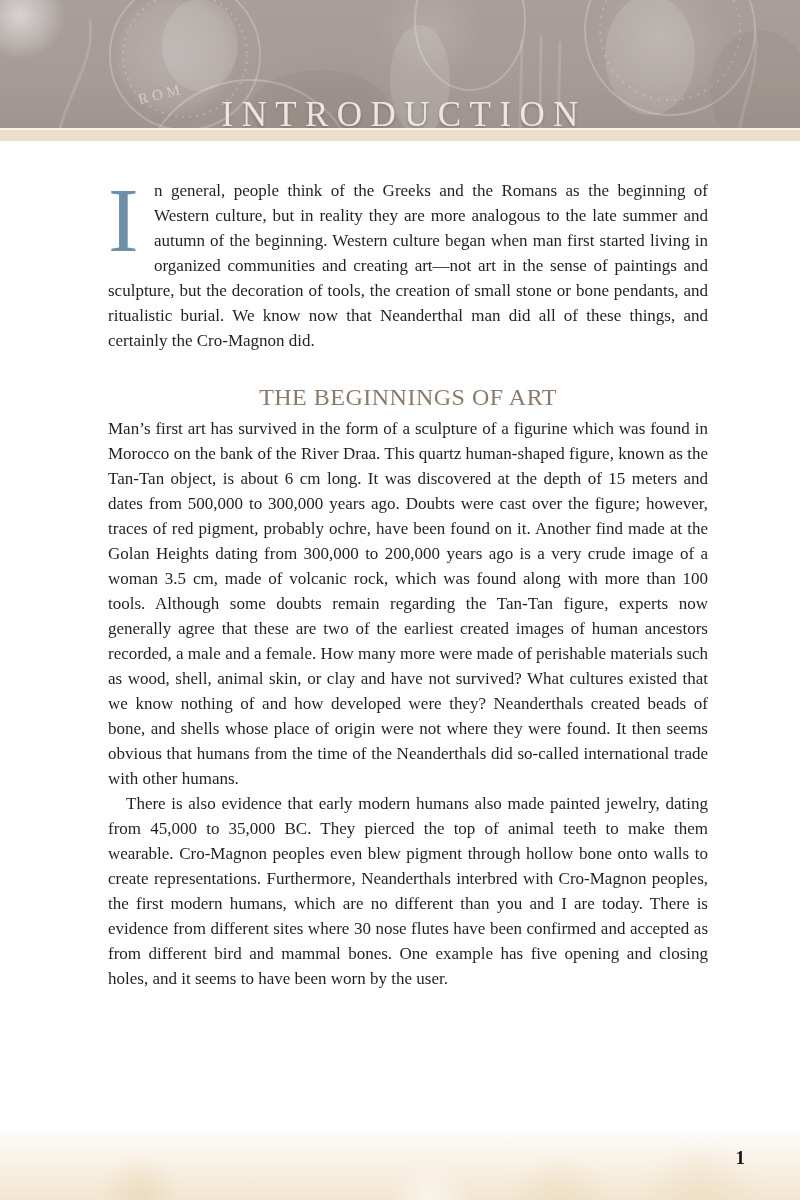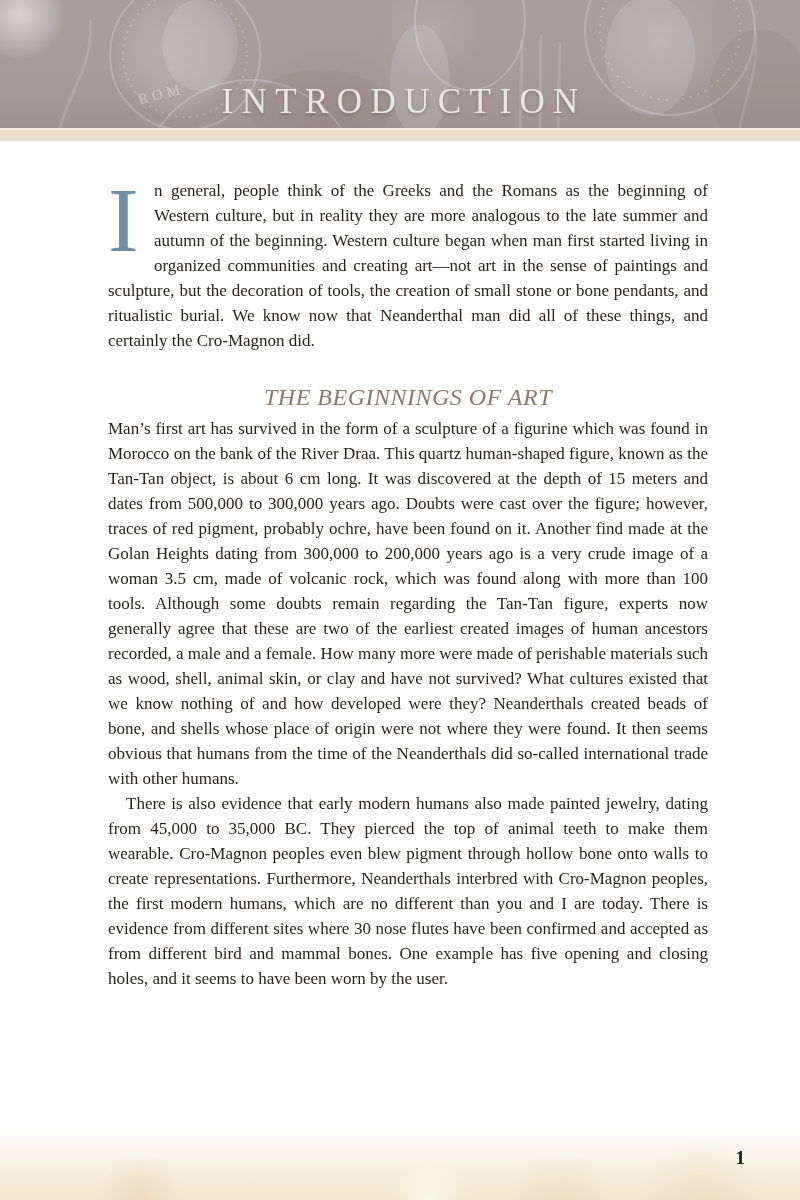--- a/index.html
+++ b/index.html
@@ -29,21 +29,21 @@
   }
   .banner-art{position:absolute;top:0;left:0;}
   .banner-inscription{
     position:absolute;left:138px;top:86px;
     transform:rotate(-14deg);
     font-size:15px;letter-spacing:4px;
     color:rgba(228,222,217,0.65);
     font-family:"Liberation Serif",serif;
   }
   .banner-title{
-    position:absolute;left:0;right:0;margin:4px;top:78px;
+    position:absolute;left:0;right:0;margin:17px;top:78px;
     text-align:center;
     font-size:35px;font-weight:normal;
     letter-spacing:0.24em;text-indent:0.24em;
     color:var(--banner-title);
     text-shadow:0 2px 3px rgba(92,80,75,0.40);
     font-family:"Liberation Serif","DejaVu Serif",serif;
   }
 
   
   .cream-strip{
@@ -73,21 +73,20 @@
     color:var(--drop-cap);
     overflow:hidden;
   }
   .section-heading{
     margin:30px 0 5px 0;
     text-align:center;
     font-size:24px;line-height:28px;
     font-weight:normal;
     letter-spacing:0.5px;
     color:var(--heading);
-    font-style:italic;
   }
   .section-heading .hl{display:block;}
 
   
   .page-footer{
     position:absolute;left:0;bottom:0;width:800px;height:75px;
     background:
       radial-gradient(circle 55px at 140px 70px, rgba(226,203,168,0.45) 0%, rgba(226,203,168,0) 75%),
       radial-gradient(circle 60px at 430px 78px, rgba(255,255,255,0.55) 0%, rgba(255,255,255,0) 70%),
       radial-gradient(circle 70px at 560px 80px, rgba(228,206,172,0.40) 0%, rgba(228,206,172,0) 75%),

